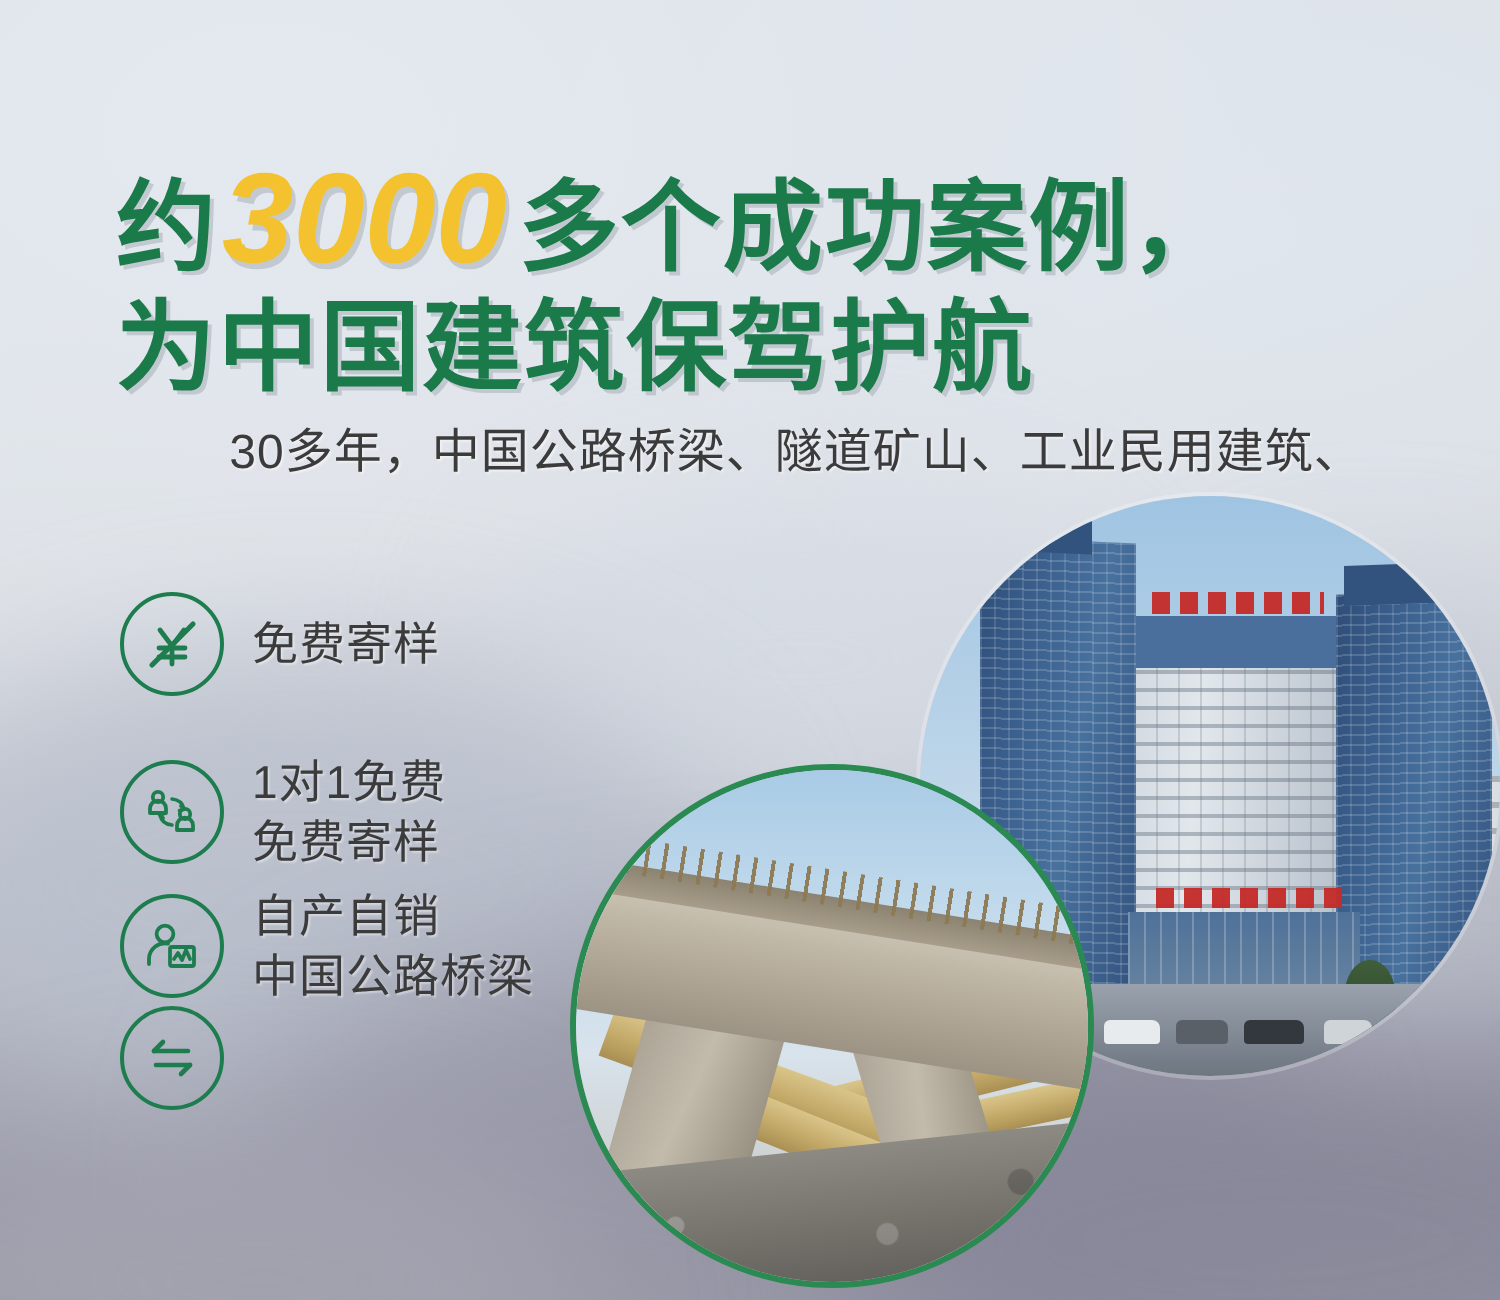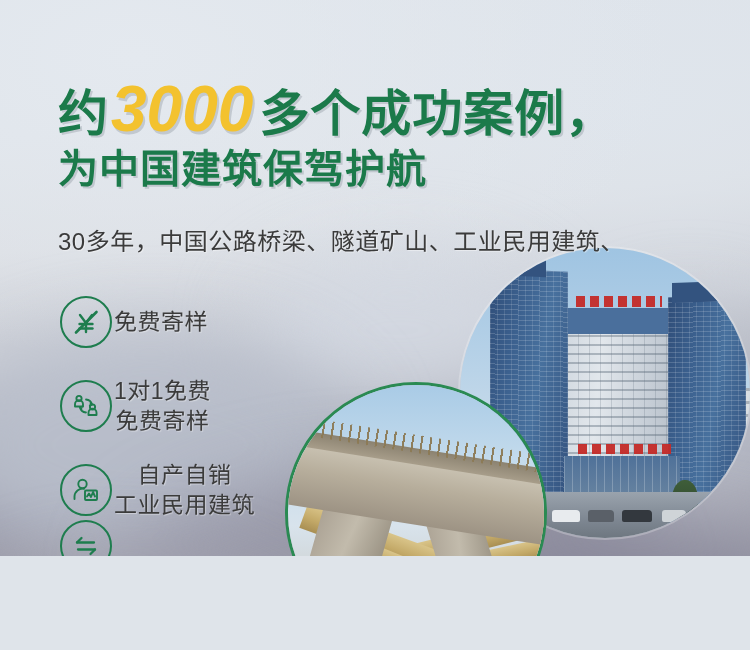--- a/index.html
+++ b/index.html
@@ -3,21 +3,21 @@
 <meta charset="utf-8">
 <title>Banner</title>
 <style>
   html,body{margin:0;padding:0;}
   body{
     width:750px;height:650px;overflow:hidden;
     font-family:"Liberation Sans","DejaVu Sans",sans-serif;
     background:#dfe4ea;
   }
   .banner{
-    position:relative;width:750px;height:556px;overflow:hidden;
+    position:relative;width:750px;height:650px;overflow:hidden;
     background:
       radial-gradient(120% 90% at 18% 10%, #e4e9ef 0%, rgba(228,233,239,0) 60%),
       radial-gradient(90% 70% at 85% 18%, #dfe5ec 0%, rgba(223,229,236,0) 65%),
       linear-gradient(174deg,
         #dde3ea 0%,
         #dee3e9 22%,
         #dcdfe4 40%,
         #c9ccd4 58%,
         #a9abb6 72%,
         #9b9cab 82%,
@@ -41,36 +41,37 @@
   .hl-line{display:block;}
   .hl-green{
     color:#1b7a4a;font-weight:bold;font-size:50px;letter-spacing:1px;
     text-shadow:2px 2px 0 rgba(120,130,140,.30);
   }
   .hl-num{
     color:#f3c22e;font-weight:bold;font-style:italic;font-size:64px;
     letter-spacing:0px;padding:0 6px 0 2px;
     text-shadow:2px 3px 0 rgba(120,130,140,.30);
   }
-  .hl-line2{color:#1b7a4a;font-weight:bold;font-size:40px;letter-spacing:1px;
+  .hl-line2{color:#1b7a4a;font-weight:bold;font-size:50px;letter-spacing:1px;
     text-shadow:2px 2px 0 rgba(120,130,140,.30);display:block;margin-top:4px;}
 
   
   .subtitle{
-    position:absolute;left:58px;top:224px;width:680px;
+    position:absolute;left:58px;top:209px;width:680px;
     color:#3b3b3b;font-size:24px;line-height:1.48;letter-spacing:.5px;
     text-shadow:1px 1px 1px rgba(255,255,255,.45);
+    text-align:center;
   }
   .sub-line{display:block;white-space:nowrap;}
 
   
   .features{position:absolute;left:60px;top:296px;width:290px;}
-  .feature{position:relative;display:flex;align-items:center;gap:2px;text-align:center;}
+  .feature{position:relative;display:flex;align-items:center;gap:14px;}
   .f1{margin-bottom:28px;}
-  .f2{margin-bottom:23px;}
+  .f2{margin-bottom:6px;}
   .f3{}
   .ficon{
     flex:0 0 auto;width:52px;height:52px;border-radius:50%;
     border:2.5px solid #1e7d4e;box-sizing:border-box;
     display:flex;align-items:center;justify-content:center;
     background:transparent;
   }
   .ficon svg{display:block;}
   .flabel{
     color:#3b3b3b;font-size:23px;line-height:1.32;letter-spacing:.5px;
@@ -281,21 +282,21 @@
       <span class="ficon">
         <svg width="34" height="34" viewBox="0 0 34 34" fill="none" stroke="#1e7d4e" stroke-width="1.9" stroke-linecap="round" stroke-linejoin="round">
           <circle cx="13.5" cy="11" r="4.2"></circle>
           <path d="M5.5 26 v-2.6 a8 8 0 0 1 9.5 -7.6"></path>
           <rect x="16" y="17.5" width="12" height="9.5" rx="1"></rect>
           <path d="M18 23.5 l2 -3 l2 3.5 l2 -5 l2 4.5"></path>
         </svg>
       </span>
       <span class="flabel">
         <span>自产自销</span>
-        <span>工业民用建筑</span>
+        <span>中国公路桥梁</span>
       </span>
     </div>
 
     <div class="feature f4">
       <span class="ficon">
         <svg width="34" height="34" viewBox="0 0 34 34" fill="none" stroke="#1e7d4e" stroke-width="2.3" stroke-linecap="round" stroke-linejoin="round">
           <path d="M8 13.5 H25"></path>
           <path d="M12.5 9 L8 13.5"></path>
           <path d="M26 20.5 H9"></path>
           <path d="M21.5 25 L26 20.5"></path>

